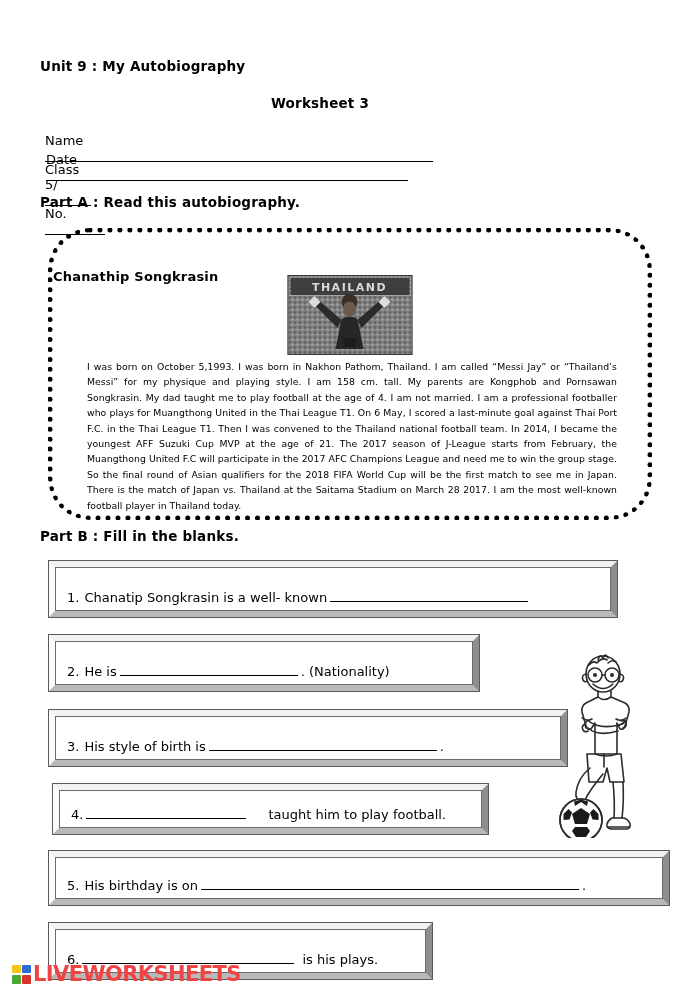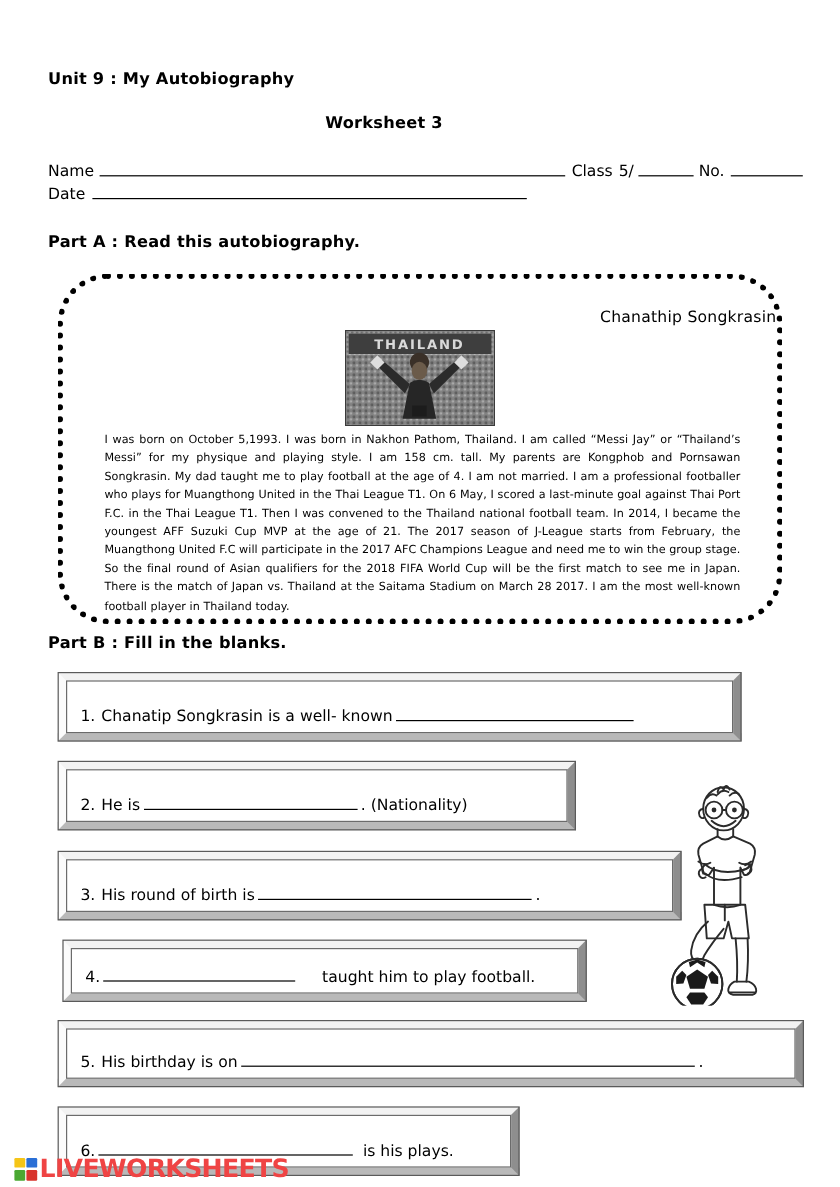--- a/index.html
+++ b/index.html
@@ -41,20 +41,21 @@
     letter-spacing: 0.2px;
   }
 
   .name-row, .date-row {
     position: absolute;
     left: 40px;
     font-size: 13px;
     white-space: nowrap;
     display: flex;
     align-items: baseline;
+    flex-direction: column;
   }
   .name-row { top: 133px; }
   .date-row { top: 152px; }
 
   .fill-line {
     display: inline-block;
     border-bottom: 1px solid #000;
     height: 13px;
   }
   .ln-name   { width: 388px; margin: 0 5px; }
@@ -80,24 +81,24 @@
     top: 228px;
     width: 604px;
     height: 292px;
     border: 5px dotted #000;
     border-radius: 42px;
     box-sizing: border-box;
   }
   .person-name {
     position: absolute;
     left: 0; right: 0;
-    top: 24px;
-    text-align: right;
+    top: 36px;
+    text-align: left;
     font-size: 13px;
-    font-weight: normal;
+    font-weight: bold;
     letter-spacing: 0.2px;
   }
 
   
   .photo {
     position: absolute;
     left: 50%;
     transform: translateX(-50%);
     top: 42px;
     width: 123px;
@@ -268,21 +269,21 @@
       <span>2.</span>
       <span style="margin-left:5px">He is</span>
       <span class="blank" style="width:178px"></span>
       <span>. (Nationality)</span>
     </div>
   </div>
 
   <div class="qbox" style="left:48px; top:709px; width:520px; height:58px;">
     <div class="qtext">
       <span>3.</span>
-      <span style="margin-left:5px">His round of birth is</span>
+      <span style="margin-left:5px">His style of birth is</span>
       <span class="blank" style="width:228px"></span>
       <span>.</span>
     </div>
   </div>
 
   <div class="qbox" style="left:52px; top:783px; width:437px; height:52px;">
     <div class="qtext">
       <span>4.</span>
       <span class="blank" style="width:160px"></span>
       <span style="margin-left:19px">taught him to play football.</span>

